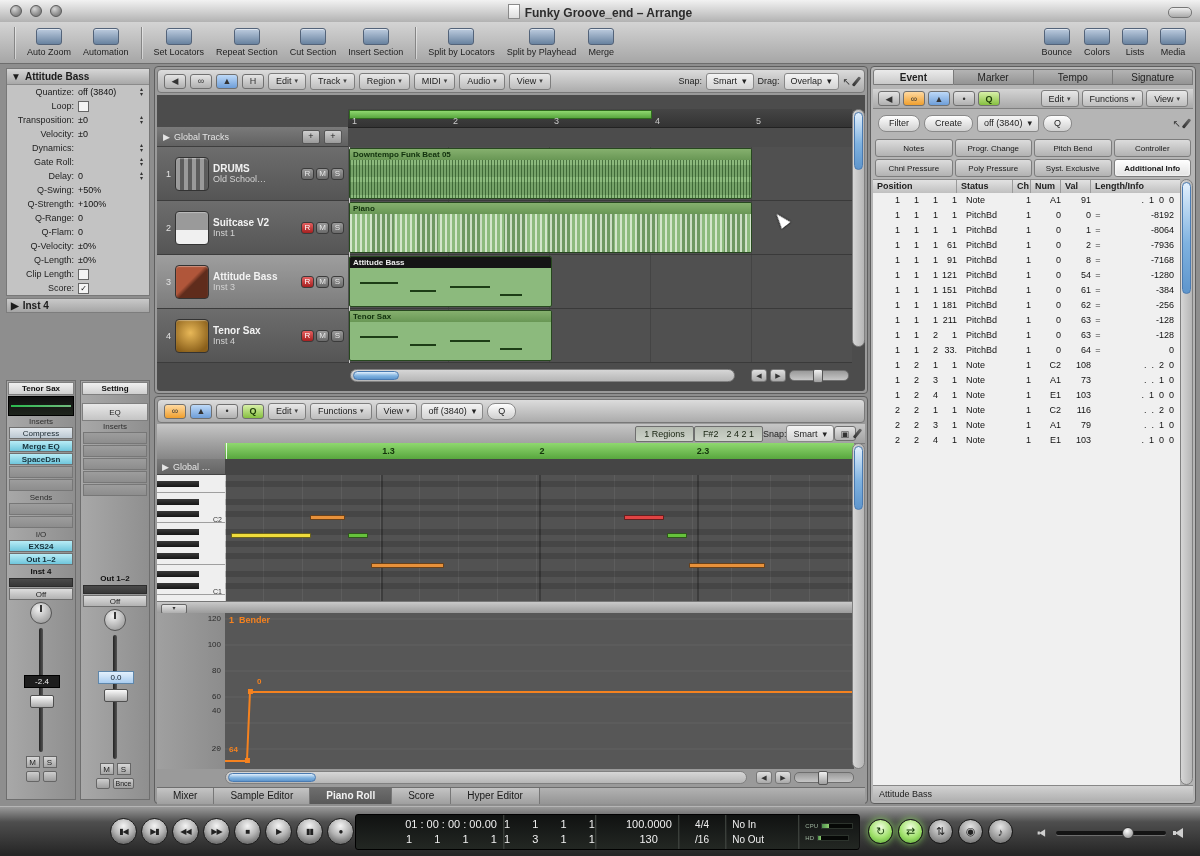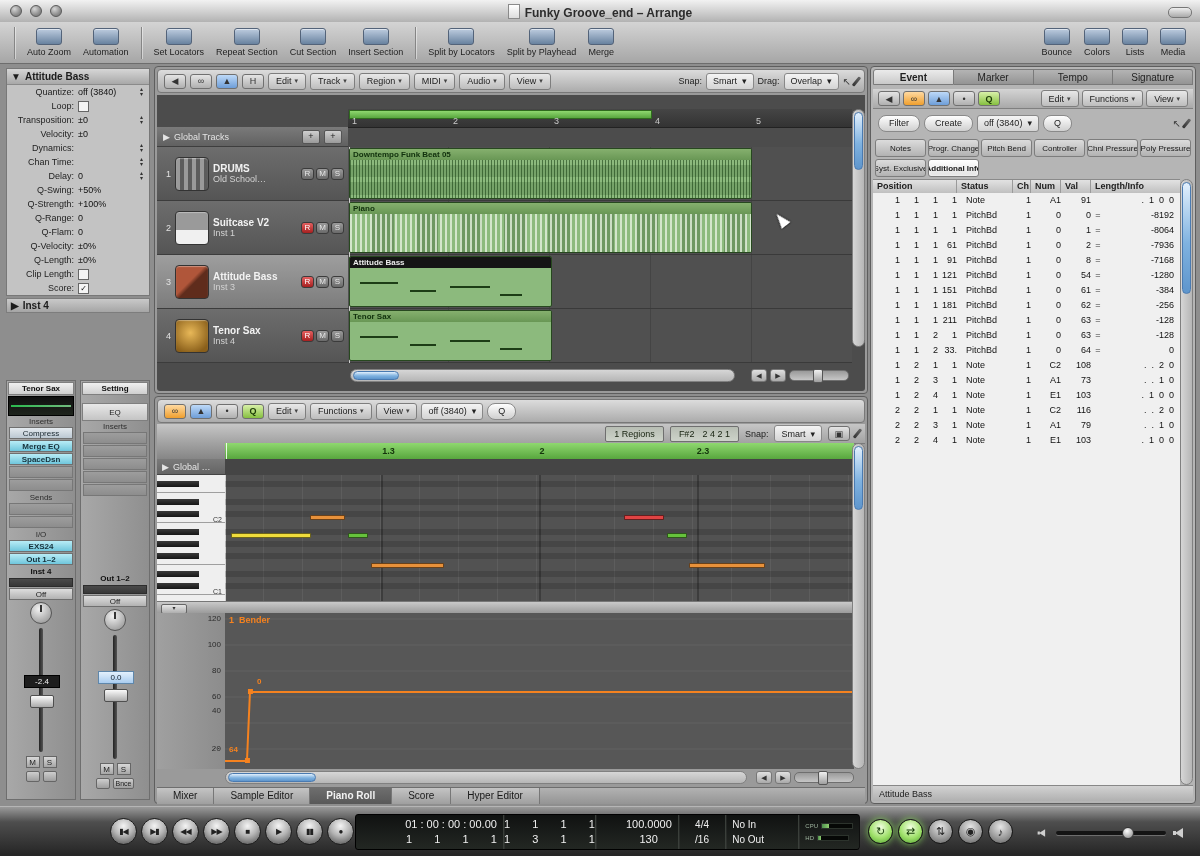--- a/index.html
+++ b/index.html
@@ -114,21 +114,21 @@
   .rg-head{height:11px;background:linear-gradient(#85b06e,#699755);font-size:8px;font-weight:bold;color:#10300c;padding:0 3px;line-height:11px;white-space:nowrap;overflow:hidden;}
   .region.sel .rg-head{background:#151515;color:#ececec;}
   .rg-body{position:absolute;top:11px;left:0;right:0;bottom:0;}
   .pat-waveform{background:repeating-linear-gradient(90deg,rgba(18,58,14,.55) 0 1px,transparent 1px 3px),linear-gradient(transparent 0 12%,rgba(18,58,14,.18) 12% 46%,transparent 46% 58%,rgba(18,58,14,.18) 58% 92%,transparent 92%);}
   .pat-bars{background:repeating-linear-gradient(90deg,rgba(235,245,230,.75) 0 2px,transparent 2px 5px),repeating-linear-gradient(90deg,transparent 0 22px,rgba(20,50,16,.25) 22px 44px);background-position:0 60%,0 0;}
   .pat-notes{background-image:linear-gradient(#1d3d16,#1d3d16),linear-gradient(#1d3d16,#1d3d16),linear-gradient(#1d3d16,#1d3d16),linear-gradient(#1d3d16,#1d3d16);background-repeat:no-repeat;background-size:38px 2px,26px 2px,40px 2px,22px 2px;background-position:10px 14px,60px 22px,100px 18px,150px 26px;}
   .arr-vscroll{right:0;top:14px;height:238px;}
 
   
   #pr-pane{position:absolute;left:154px;top:396px;width:714px;height:408px;background:#9a9a9a;border:1px solid #5e5e5e;border-radius:4px;box-sizing:border-box;}
-  .pr-inforow{position:absolute;left:2px;right:2px;top:27px;height:20px;background:linear-gradient(#c6c6c6,#a2a2a2);border-bottom:1px solid #7a7a7a;display:flex;align-items:center;gap:6px;padding:4px 6px;box-sizing:border-box;}
+  .pr-inforow{position:absolute;left:2px;right:2px;top:27px;height:20px;background:linear-gradient(#c6c6c6,#a2a2a2);border-bottom:1px solid #7a7a7a;display:flex;align-items:center;padding:4px 6px;box-sizing:border-box;}
   .lcdbox{height:14px;background:linear-gradient(#b7bdb3,#cdd3c9);border:1px solid #6f6f6f;border-radius:2px;font-size:9px;color:#16220f;display:flex;align-items:center;padding:0 8px;gap:8px;white-space:pre;}
   .pr-rulerleft{position:absolute;left:2px;top:46px;width:68px;height:16px;background:linear-gradient(#a2a2a2,#868686);border-bottom:1px solid #555;}
   .pr-ruler{position:absolute;left:70px;right:13px;top:46px;height:16px;background:linear-gradient(#8fd86f,#58a63e);border-bottom:1px solid #2f6b1d;}
   .prn{position:absolute;top:3px;font-size:9px;color:#14350c;font-weight:bold;}
   .pr-global{position:absolute;left:2px;top:62px;width:68px;height:16px;background:linear-gradient(#7a7a7a,#646464);border-bottom:1px solid #444;font-size:9px;color:#e6e6e6;display:flex;align-items:center;gap:4px;padding:0 5px;box-sizing:border-box;}
   .pr-globallane{position:absolute;left:70px;right:13px;top:62px;height:16px;background:#454545;border-bottom:1px solid #333;}
   #pr-keys{position:absolute;left:2px;top:78px;width:68px;height:126px;background:#efefef;border-right:1px solid #222;}
   .bkey{position:absolute;left:0;width:42px;height:6px;background:linear-gradient(#3a3a3a,#161616);}
   .kline{position:absolute;left:0;right:0;height:1px;background:#9f9f9f;}
   .klabel{position:absolute;right:3px;font-size:7px;color:#333;}
@@ -152,21 +152,21 @@
 
   
   #event-pane{position:absolute;left:870px;top:66px;width:326px;height:738px;background:#b5b5b5;border:1px solid #5e5e5e;border-radius:4px;box-sizing:border-box;}
   #ev-tabs{position:absolute;left:2px;right:2px;top:2px;height:16px;display:flex;}
   .rtab{flex:1;text-align:center;font-size:10px;line-height:16px;background:linear-gradient(#b4b4b4,#949494);border:1px solid #7a7a7a;border-left:none;color:#1f1f1f;}
   .rtab:first-child{border-left:1px solid #7a7a7a;border-radius:3px 0 0 0;}
   .rtab:last-child{border-radius:0 3px 0 0;}
   .rtab.active{background:linear-gradient(#ebebeb,#c9c9c9);font-weight:bold;}
   .ev-toolbar{position:absolute;left:2px;right:2px;top:22px;height:20px;background:linear-gradient(#d4d4d4,#a9a9a9);border-bottom:1px solid #808080;display:flex;align-items:center;gap:3px;padding:0 5px;box-sizing:border-box;}
   .ev-row2{position:absolute;left:2px;right:2px;top:46px;height:20px;display:flex;align-items:center;gap:4px;padding:0 5px;box-sizing:border-box;}
-  #ev-filters{position:absolute;left:4px;right:4px;top:72px;display:grid;grid-template-columns:repeat(6,1fr);gap:2px;}
+  #ev-filters{position:absolute;left:4px;right:4px;top:72px;display:grid;grid-template-columns:repeat(4,1fr);gap:2px;}
   .fbtn{height:16px;font-size:8px;display:flex;align-items:center;justify-content:center;background:linear-gradient(#dcdcdc,#b2b2b2);border:1px solid #7d7d7d;border-radius:3px;color:#181818;white-space:nowrap;overflow:hidden;}
   .fbtn.on{background:linear-gradient(#ffffff,#e2e2e2);font-weight:bold;box-shadow:inset 0 0 3px #fff;}
   #ev-header{position:absolute;left:2px;right:15px;top:112px;height:14px;background:linear-gradient(#e2e2e2,#bdbdbd);border-top:1px solid #8a8a8a;border-bottom:1px solid #8a8a8a;display:flex;font-size:9px;font-weight:bold;color:#1d1d1d;line-height:13px;}
   #ev-header span{border-right:1px solid #9a9a9a;box-sizing:border-box;padding-left:4px;}
   .h-pos{width:84px;}
   .h-status{width:56px;}
   .h-ch{width:18px;}
   .h-num{width:30px;}
   .h-val{width:30px;}
   .h-info{flex:1;border-right:none!important;}
@@ -325,21 +325,21 @@
           </div>
           <div class="irow">
             <span class="ilabel">Dynamics:</span>
             <span class="ival"></span>
             <span class="stepper">
               <span>▴</span>
               <span>▾</span>
             </span>
           </div>
           <div class="irow">
-            <span class="ilabel">Chan Time:</span>
+            <span class="ilabel">Gate Roll:</span>
             <span class="ival"></span>
             <span class="stepper">
               <span>▴</span>
               <span>▾</span>
             </span>
           </div>
           <div class="irow">
             <span class="ilabel">Delay:</span>
             <span class="ival">0</span>
             <span class="stepper">

